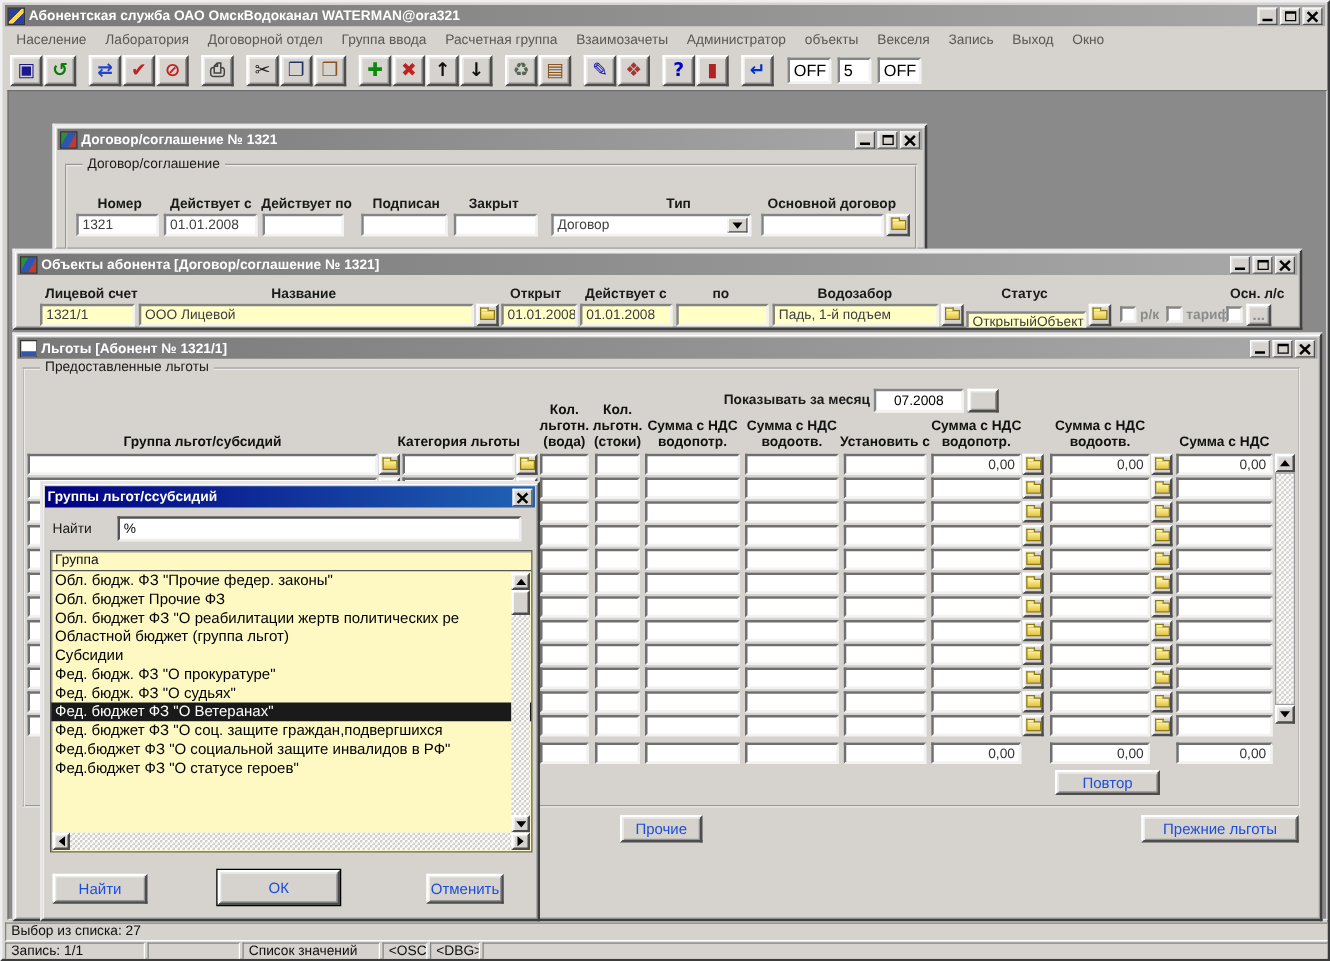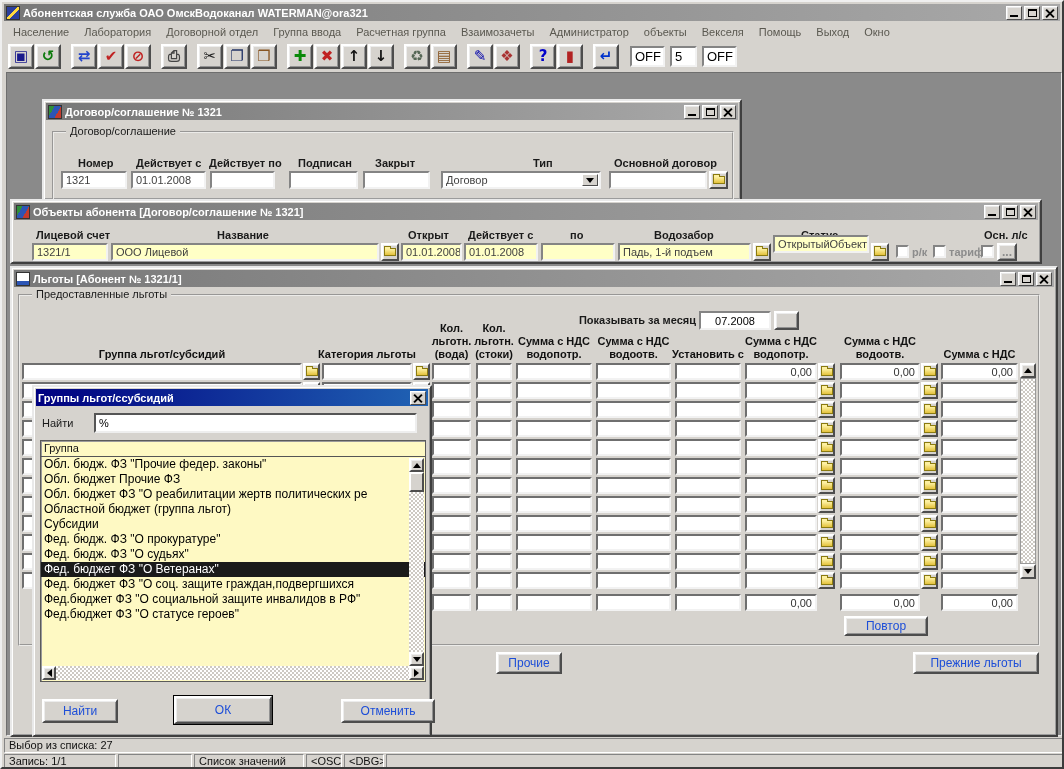--- a/index.html
+++ b/index.html
@@ -134,21 +134,21 @@
   <div class="menubar">
       <div class="menu-item" style="position: static;">Население</div>
       <div class="menu-item" style="position: static;">Лаборатория</div>
       <div class="menu-item" style="position: static;">Договорной отдел</div>
       <div class="menu-item" style="position: static;">Группа ввода</div>
       <div class="menu-item" style="position: static;">Расчетная группа</div>
       <div class="menu-item" style="position: static;">Взаимозачеты</div>
       <div class="menu-item" style="position: static;">Администратор</div>
       <div class="menu-item" style="position: static;">объекты</div>
       <div class="menu-item" style="position: static;">Векселя</div>
-      <div class="menu-item" style="position: static;">Помощь</div>
+      <div class="menu-item" style="position: static;">Запись</div>
       <div class="menu-item" style="position: static;">Выход</div>
       <div class="menu-item" style="position: static;">Окно</div>
     </div>
 
   <div class="toolbar">
       <div class="tool-btn">
         <div class="tool-glyph" style="color: rgb(26, 26, 140);">▣</div>
       </div>
       <div class="tool-btn">
         <div class="tool-glyph" style="color: rgb(12, 122, 12);">↺</div>
@@ -287,21 +287,21 @@
     <div class="mini-btn" style="left:369px;top:42px;width:18px;height:18px;">
         <span class="folder-icon"></span>
       </div>
     <div class="field yellow" style="left:389px;top:42px;width:61px;height:18px;">01.01.2008</div>
     <div class="field yellow" style="left:452px;top:42px;width:74px;height:18px;">01.01.2008</div>
     <div class="field yellow" style="left:529px;top:42px;width:74px;height:18px;"></div>
     <div class="field yellow" style="left:606px;top:42px;width:133px;height:18px;">Падь, 1-й подъем</div>
     <div class="mini-btn" style="left:741px;top:42px;width:18px;height:18px;">
         <span class="folder-icon"></span>
       </div>
-    <div class="field yellow" style="left:761px;top:34px;width:96px;height:18px;">ОткрытыйОбъект</div>
+    <div class="field yellow" style="left:761px;top:48px;width:96px;height:18px;">ОткрытыйОбъект</div>
     <div class="mini-btn" style="left:859px;top:42px;width:18px;height:18px;">
         <span class="folder-icon"></span>
       </div>
     <div class="checkbox" style="left:884px;top:44px;"></div>
     <div class="dis abs" style="left:900px;top:45px;">р/к</div>
     <div class="checkbox" style="left:921px;top:44px;"></div>
     <div class="dis abs" style="left:937px;top:45px;">тариф</div>
     <div class="checkbox" style="left:969px;top:44px;"></div>
     <div class="btn dis" style="left:985px;top:42px;width:20px;height:18px;">...</div>
   </div>
@@ -673,21 +673,21 @@
       <div class="sb-btn" style="left:1px;bottom:1px;width:14px;height:14px;">
           <span class="arr left"></span>
         </div>
       <div class="dither abs" style="left:15px;bottom:1px;right:16px;height:14px;"></div>
       <div class="sb-btn" style="right:1px;bottom:1px;width:15px;height:14px;">
           <span class="arr right"></span>
         </div>
     </div>
     <div class="btn" style="left:8px;top:312px;width:76px;height:24px;">Найти</div>
     <div class="btn default" style="left:140px;top:309px;width:98px;height:28px;">ОК</div>
-    <div class="btn" style="left:307px;top:312px;width:94px;height:24px;">Отменить</div>
+    <div class="btn" style="left:307px;top:312px;width:62px;height:24px;">Отменить</div>
   </div>
 
   <div class="msgbar">Выбор из списка: 27</div>
   <div class="statusbar">
     <div class="seg" style="left:0;width:112px;">Запись: 1/1</div>
     <div class="seg" style="left:114px;width:74px;"></div>
     <div class="seg" style="left:190px;width:110px;">Список значений</div>
     <div class="seg" style="left:302px;width:36px;">&lt;OSC&gt;</div>
     <div class="seg" style="left:340px;width:40px;">&lt;DBG&gt;</div>
     <div class="seg" style="left:382px;width:678px;"></div>

